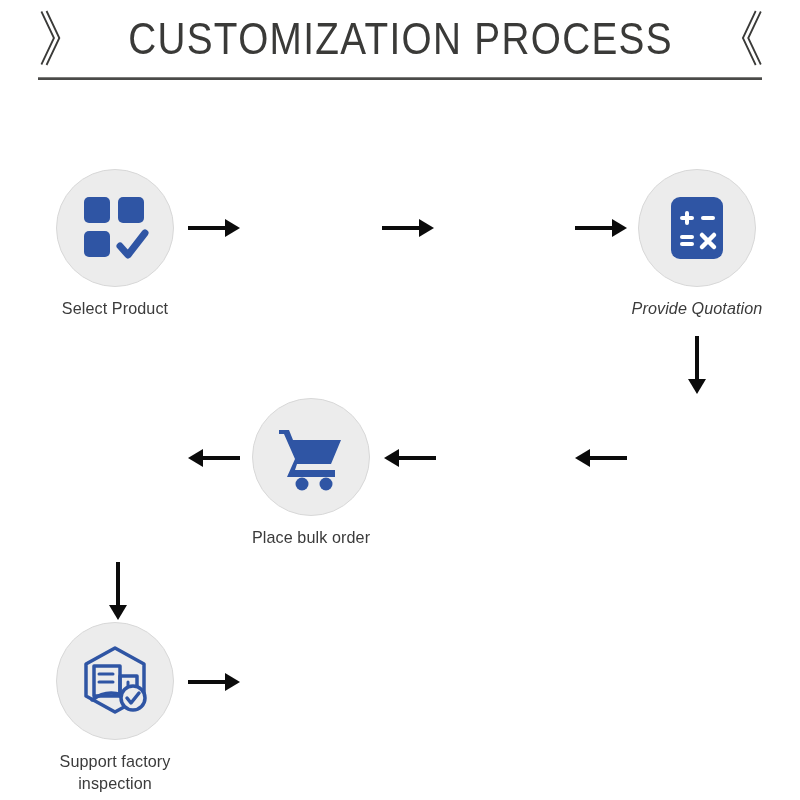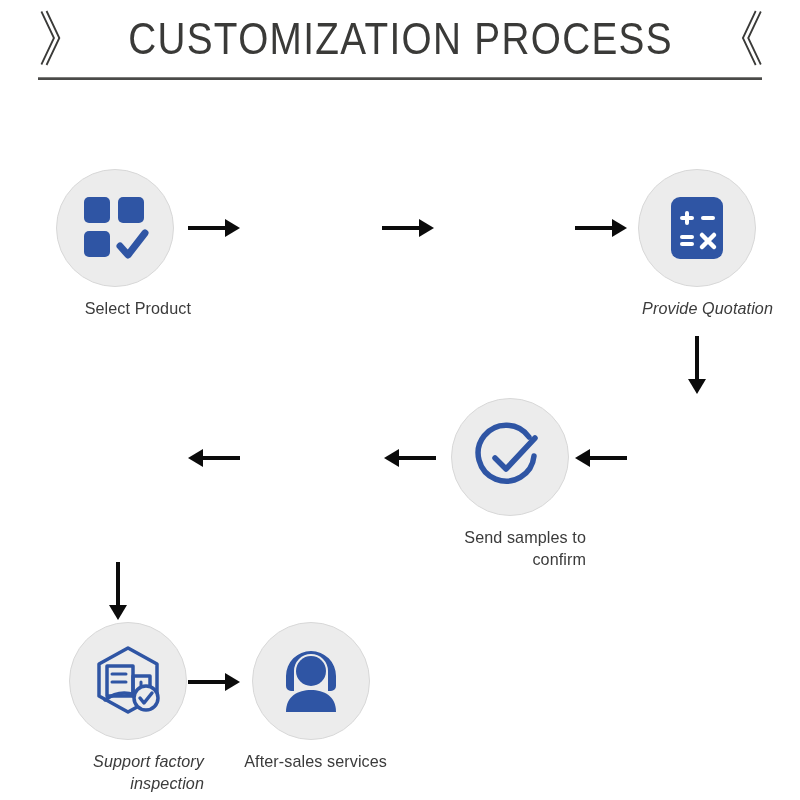--- a/index.html
+++ b/index.html
@@ -46,21 +46,21 @@
     position:absolute;left:38px;top:77px;width:724px;height:3px;
     background:#4a4a48;
     border-top:1px solid #7d7d7b;
     box-sizing:border-box;
   }
 
   
   .step{
     position:absolute;
     width:160px;
-    text-align:right;
+    text-align:center;
   }
   .circle{
     width:118px;height:118px;border-radius:50%;
     background:#ececec;
     border:1px solid #d8d8d8;
     margin:0 auto;
     display:flex;align-items:center;justify-content:center;
     box-sizing:border-box;
   }
   .step-label{
@@ -150,76 +150,67 @@
     <div class="shaft"></div>
     <div class="head"></div>
   </div>
 
   <div class="arrow-v" style="left:686px;top:336px;height:58px;">
     <div class="shaft"></div>
     <div class="head"></div>
   </div>
 
 
-  <div class="step" style="left:430px;top:398px;">
+
+  <div class="step" style="left:231px;top:398px;">
     <div class="circle">
       <svg width="74" height="74" viewBox="0 0 74 74">
-        <path d="M56 17 A28 28 0 1 0 61 36" fill="none" stroke="#2f55a4" stroke-width="5.5" stroke-linecap="round"></path>
-        <path d="M22 38 L33 49 L62 18" fill="none" stroke="#2f55a4" stroke-width="5.5" stroke-linecap="round" stroke-linejoin="round"></path>
-      </svg>
-    </div>
-    <div class="step-label">Send samples to confirm</div>
-  </div>
-
+        <path d="M5 10 h10 l4 10 h48 l-10 24 h-34 l-2 6 h40 v7 h-48 l8 -18 l-11 -25 h-5 z" fill="#2f55a4"></path>
+        <circle cx="28" cy="64" r="6.5" fill="#2f55a4"></circle>
+        <circle cx="52" cy="64" r="6.5" fill="#2f55a4"></circle>
+      </svg>
+    </div>
+    <div class="step-label">Place bulk order</div>
+  </div>
 
 
   <div class="arrow-h left" style="left:575px;top:447px;width:52px;">
     <div class="head"></div>
     <div class="shaft"></div>
   </div>
   <div class="arrow-h left" style="left:384px;top:447px;width:52px;">
     <div class="head"></div>
     <div class="shaft"></div>
   </div>
   <div class="arrow-h left" style="left:188px;top:447px;width:52px;">
     <div class="head"></div>
     <div class="shaft"></div>
   </div>
 
   <div class="arrow-v" style="left:107px;top:562px;height:58px;">
     <div class="shaft"></div>
     <div class="head"></div>
   </div>
 
-  <div class="step" style="left:48px;top:622px;font-style:italic;">
+  <div class="step" style="left:35px;top:622px;">
     <div class="circle">
       <svg width="74" height="74" viewBox="0 0 74 74">
         <path d="M37 4 L66 20 L66 52 L37 68 L8 52 L8 20 Z" fill="none" stroke="#2f55a4" stroke-width="3.5" stroke-linejoin="round"></path>
         <path d="M16 22 h26 v30 h-26 z" fill="none" stroke="#2f55a4" stroke-width="3.5" stroke-linejoin="round"></path>
         <path d="M42 32 h17 v20 h-17 z" fill="none" stroke="#2f55a4" stroke-width="3.5" stroke-linejoin="round"></path>
         <path d="M21 30 h14 M21 38 h14" stroke="#2f55a4" stroke-width="3" stroke-linecap="round"></path>
         <path d="M50 38 v9" stroke="#2f55a4" stroke-width="3" stroke-linecap="round"></path>
         <path d="M14 56 C26 47 40 47 54 56" fill="none" stroke="#2f55a4" stroke-width="3.5" stroke-linecap="round"></path>
         <circle cx="55" cy="54" r="12" fill="#ececec" stroke="#2f55a4" stroke-width="3.5"></circle>
         <path d="M49 54 L53 59 L61 49" fill="none" stroke="#2f55a4" stroke-width="3.5" stroke-linecap="round" stroke-linejoin="round"></path>
       </svg>
     </div>
     <div class="step-label">Support factory
 inspection</div>
   </div>
 
-  <div class="step" style="left:231px;top:622px;">
-    <div class="circle">
-      <svg width="74" height="74" viewBox="0 0 74 74">
-        <path d="M12 32 a25 25 0 0 1 50 0 v10 a5 5 0 0 1 -5 5 h-3 v-20 a17 17 0 0 0 -34 0 v20 h-3 a5 5 0 0 1 -5 -5 z" fill="#2f55a4"></path>
-        <circle cx="37" cy="27" r="15" fill="#2f55a4"></circle>
-        <path d="M12 68 C12 52 24 46 37 46 C50 46 62 52 62 68 Z" fill="#2f55a4"></path>
-      </svg>
-    </div>
-    <div class="step-label">After-sales services</div>
-  </div>
 
   <div class="arrow-h right" style="left:188px;top:671px;width:52px;">
     <div class="shaft"></div>
     <div class="head"></div>
   </div>
 
 </div>
 
 </body></html>

